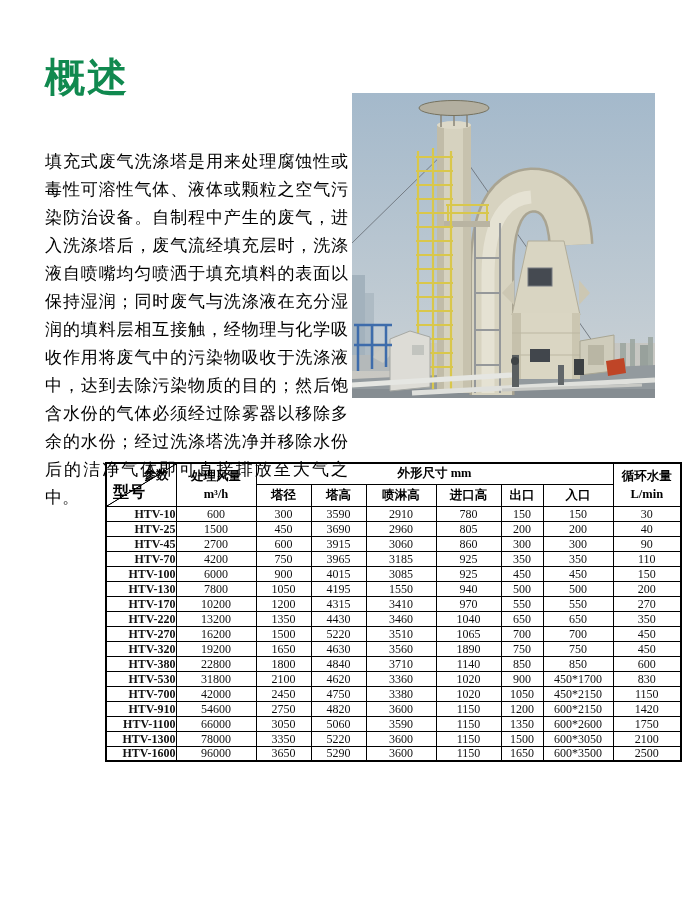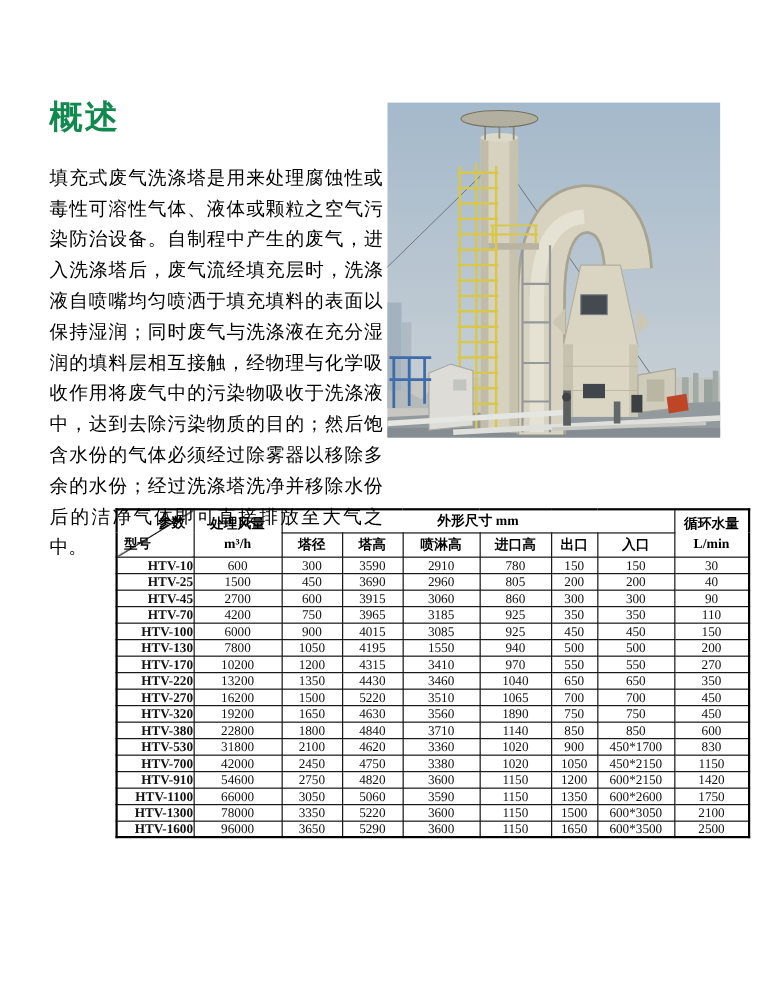--- a/index.html
+++ b/index.html
@@ -3,23 +3,22 @@
 <meta charset="utf-8">
 <style>
   * { margin: 0; padding: 0; box-sizing: border-box; }
   html, body { background: #ffffff; }
   body {
     width: 700px; height: 900px; position: relative; overflow: hidden;
     font-family: "Liberation Serif", serif;
   }
   .page-title {
     position: absolute; left: 45px; top: 50px;
-    font-size: 30px; font-weight: bold; letter-spacing: 2px;
+    font-size: 40px; font-weight: bold; letter-spacing: 2px;
     font-family: "Liberation Sans", sans-serif;
-    margin-top: 36px;
   }
   .intro-paragraph {
     position: absolute; left: 45px; top: 102px; width: 303px;
     font-size: 17px; line-height: 28px; color: #000;
     text-align: justify; word-break: break-all; margin-top: 46px;
   }
   .equipment-photo {
     position: absolute; left: 352px; top: 93px; width: 303px; height: 305px;
     overflow: hidden;
   }
@@ -34,21 +33,21 @@
   }
   table.spec-table thead th { font-size: 12.5px; font-weight: bold; }
   .hdr-row-1 th { height: 21px; }
   .hdr-row-2 th { height: 22px; margin-top: 48px; }
   .diag-cell { position: relative;
     background-image: linear-gradient(to bottom right,
       transparent calc(50% - 0.8px), #000 calc(50% - 0.2px),
       #000 calc(50% + 0.2px), transparent calc(50% + 0.8px));
   }
   .diag-cell .param-label { position: absolute; top: 3px; right: 7px; font-size: 12.5px; }
-  .diag-cell .model-label { position: absolute; bottom: 3px; left: 6px; font-size: 12px; }
+  .diag-cell .model-label { position: absolute; bottom: 3px; left: 6px; font-size: 16px; }
   .two-line { line-height: 1.45; }
   table.spec-table tbody td { height: 15px; font-size: 12px; line-height: 1; color: #111; }
   table.spec-table tbody td.model { text-align: right; padding-left: 7px; font-weight: bold; }
 </style>
 </head>
 <body>
 
 <h1 class="page-title" style="color: rgb(16, 137, 79);">概述</h1>
 
 <p class="intro-paragraph">填充式废气洗涤塔是用来处理腐蚀性或毒性可溶性气体、液体或颗粒之空气污染防治设备。自制程中产生的废气，进入洗涤塔后，废气流经填充层时，洗涤液自喷嘴均匀喷洒于填充填料的表面以保持湿润；同时废气与洗涤液在充分湿润的填料层相互接触，经物理与化学吸收作用将废气中的污染物吸收于洗涤液中，达到去除污染物质的目的；然后饱含水份的气体必须经过除雾器以移除多余的水份；经过洗涤塔洗净并移除水份后的洁净气体即可直接排放至大气之中。</p>

